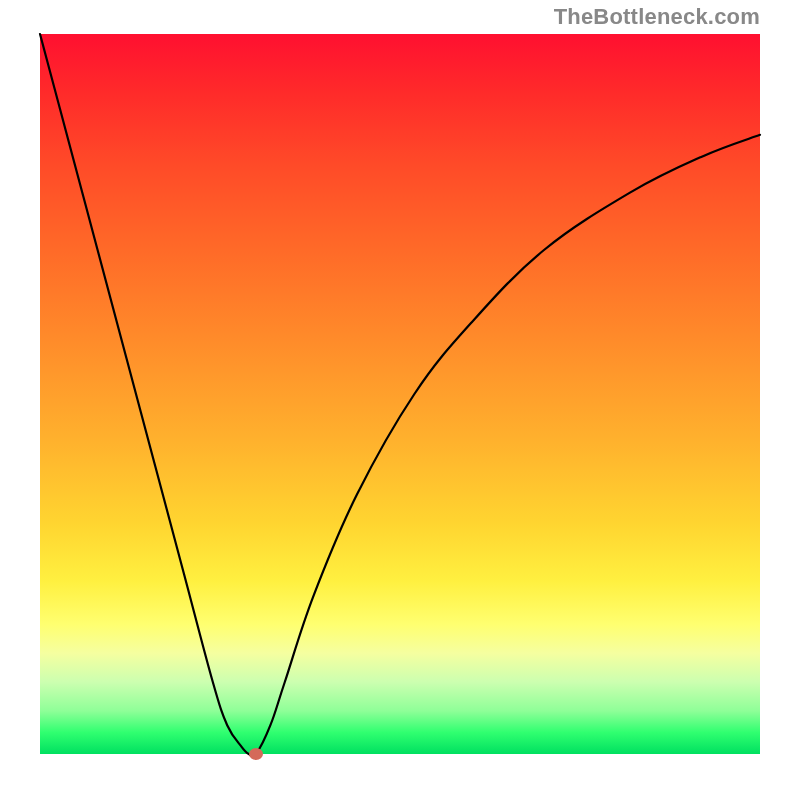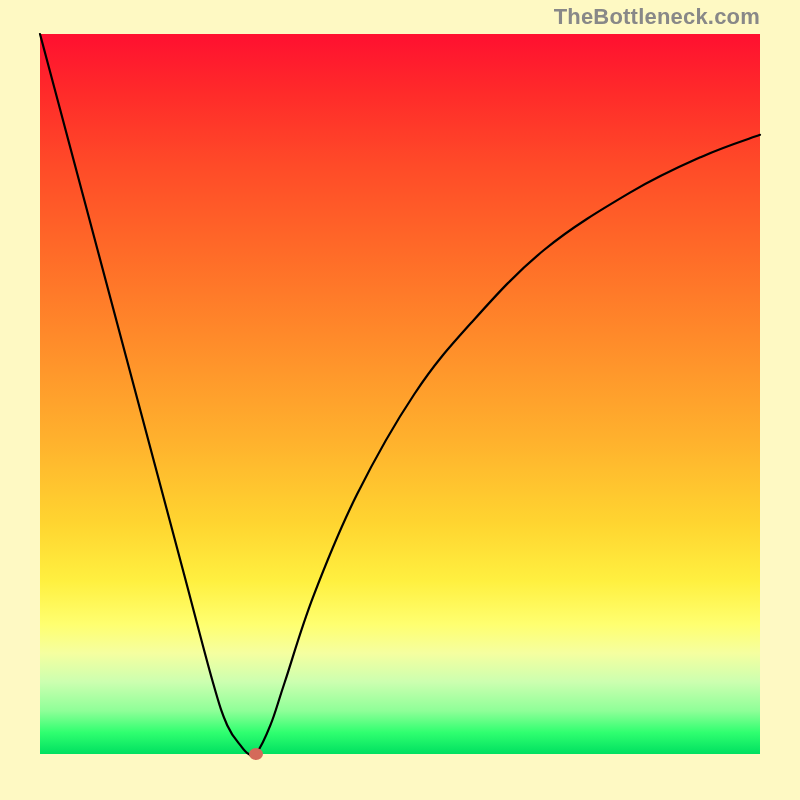--- a/index.html
+++ b/index.html
@@ -8,21 +8,21 @@
     width: 800px;
     height: 800px;
     background: #000;
     font-family: Arial, Helvetica, sans-serif;
     overflow: hidden;
   }
   .frame {
     position: relative;
     width: 800px;
     height: 800px;
-    background: #fef9c3;
+    background: #ffffff;
   }
   .plot-area {
     position: absolute;
     left: 40px;
     top: 34px;
     width: 720px;
     height: 720px;
     
     background: linear-gradient(
       to bottom,

